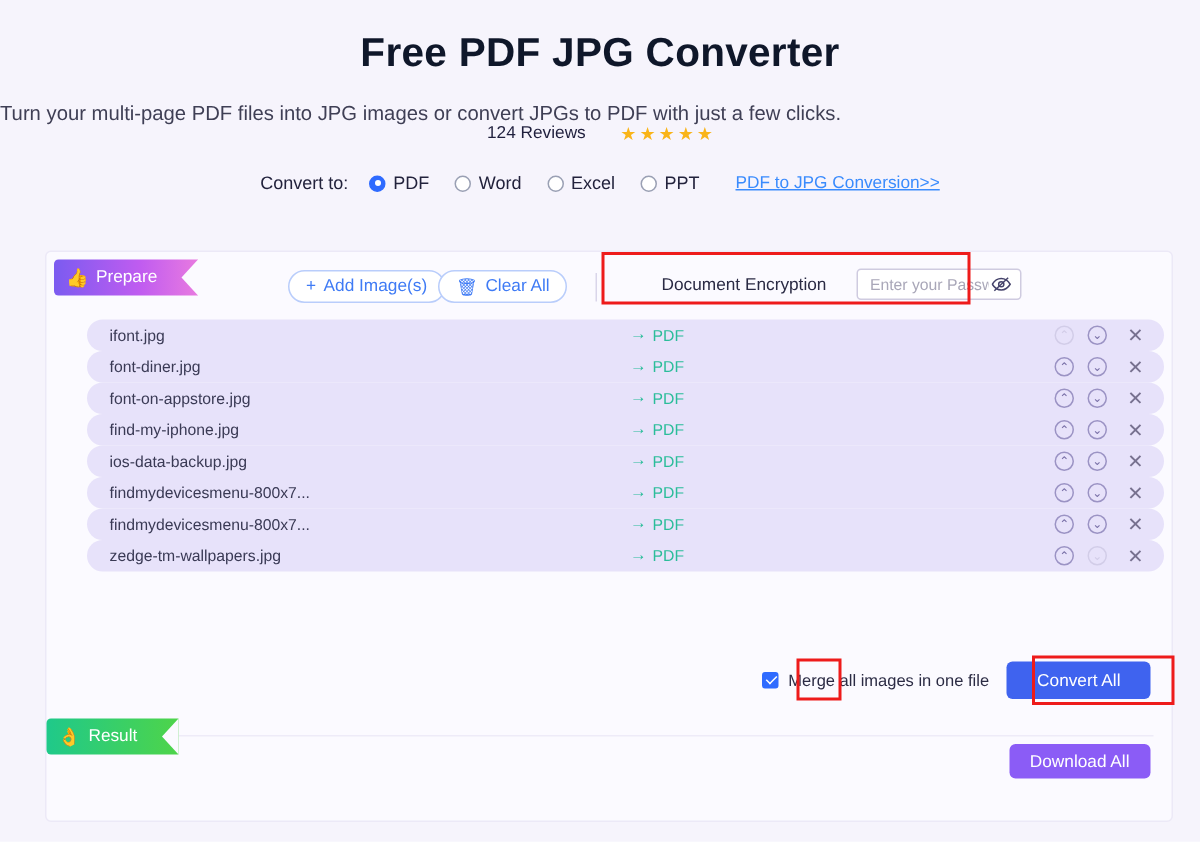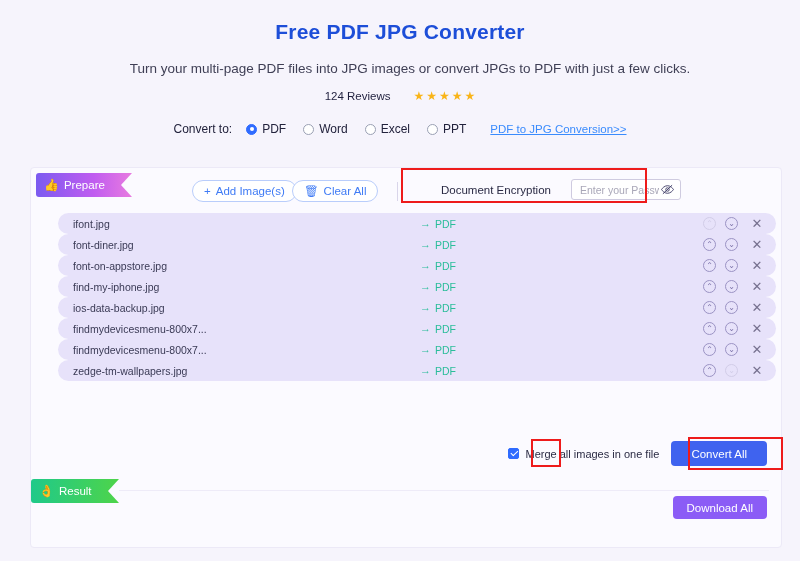--- a/index.html
+++ b/index.html
@@ -8,37 +8,36 @@
     width: 800px; height: 561px;
     background: #f6f4fc;
     font-family: "Liberation Sans", sans-serif;
     overflow: hidden;
     position: relative;
   }
 
   
   .page-title {
     text-align: center;
-    color: #1d4ed8;
-    font-size: 21px;
+    color: #0f172a;
+    font-size: 27px;
     font-weight: bold;
     letter-spacing: .2px;
     margin: 14px 0 0 0;
     padding-top: 6px;
   }
   .page-subtitle {
-    text-align: center;
+    text-align: left;
     color: #3f3f55;
     font-size: 13.5px;
     margin-top: 17px;
-    padding-left: 20px;
   }
   .reviews-row {
     display: flex; justify-content: center; align-items: center;
-    gap: 23px; margin-top: 14px;
+    gap: 23px; 
   }
   .reviews-count { font-size: 11.5px; color: #1f1f3d; }
   .stars { display: flex; gap: 2px; }
   .star { color: #f9b418; font-size: 12px; line-height: 1; }
 
   
   .convert-row {
     display: flex; justify-content: center; align-items: center;
     gap: 0px; margin-top: 20px; font-size: 12px; color: #22223c;
   }

